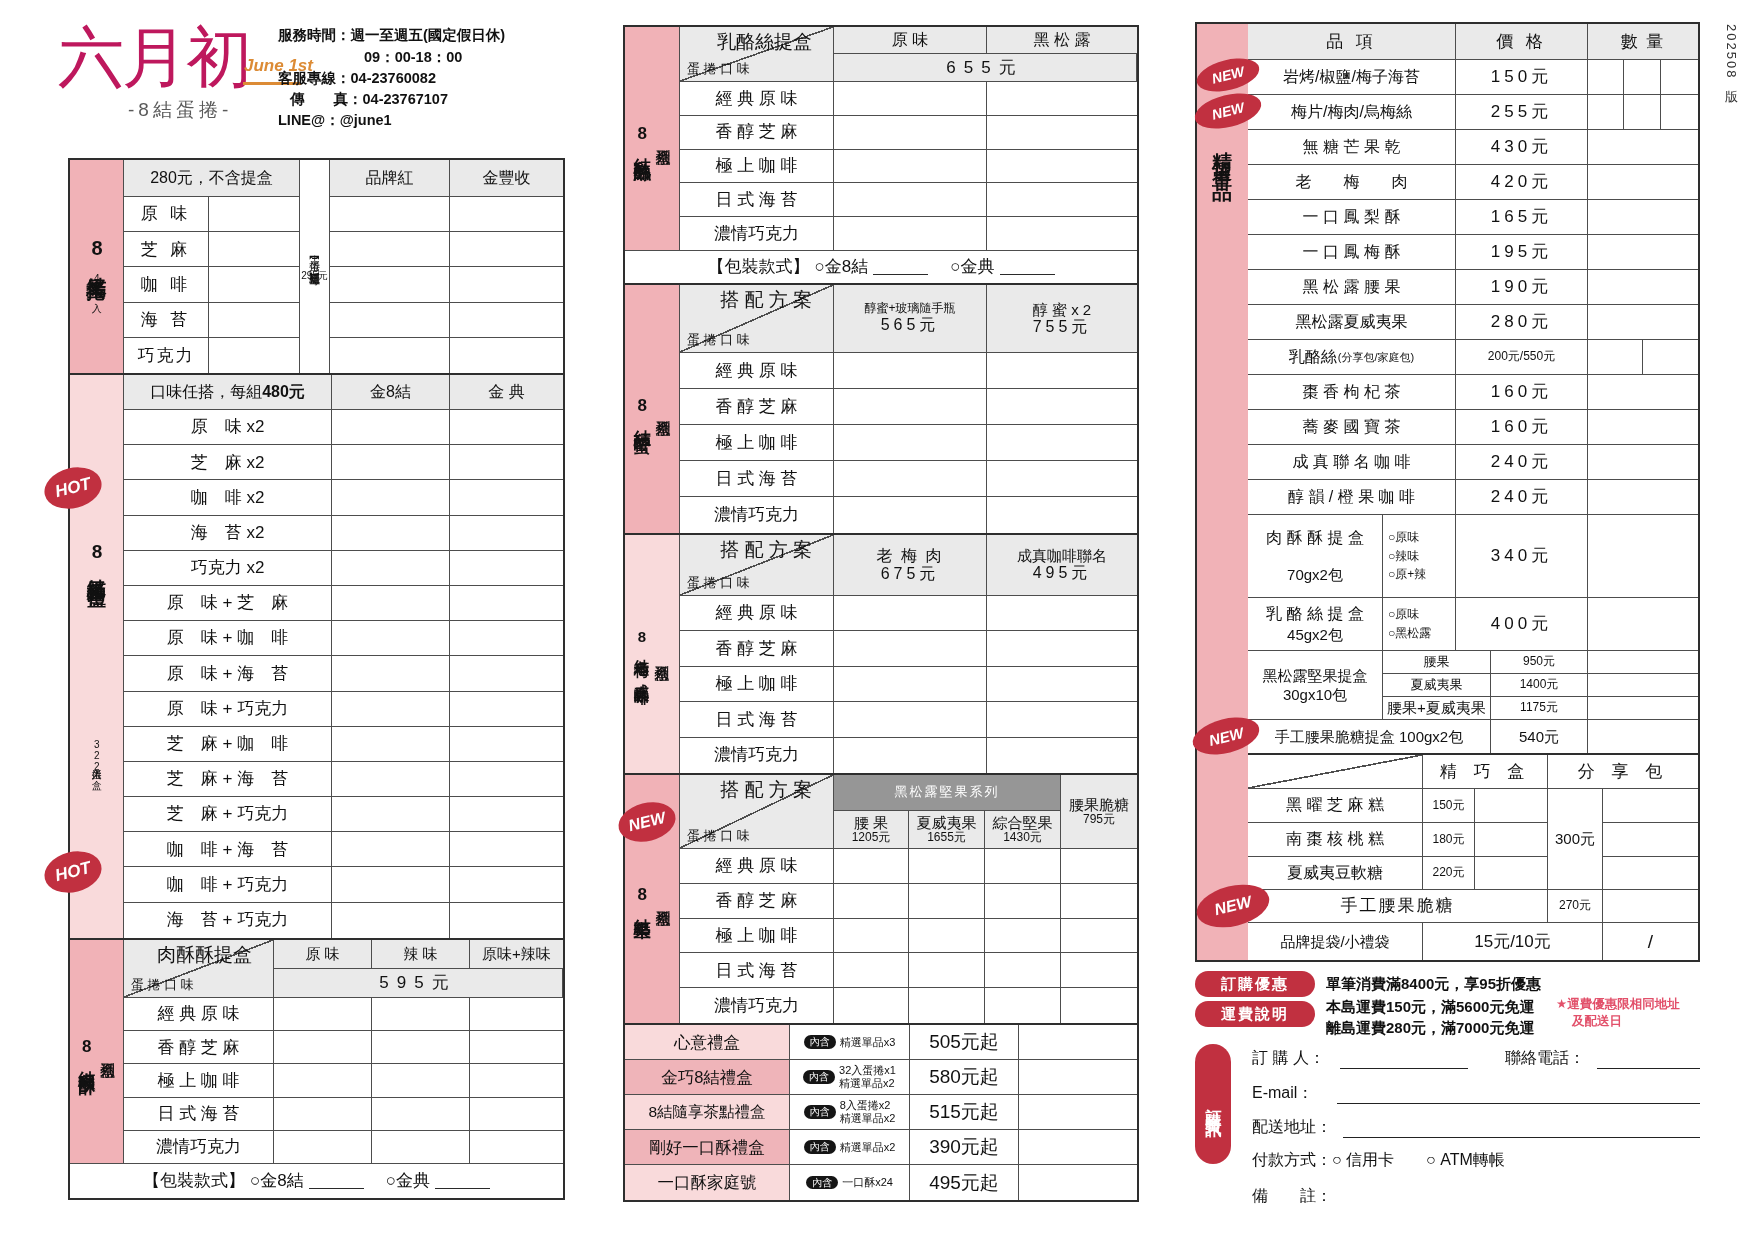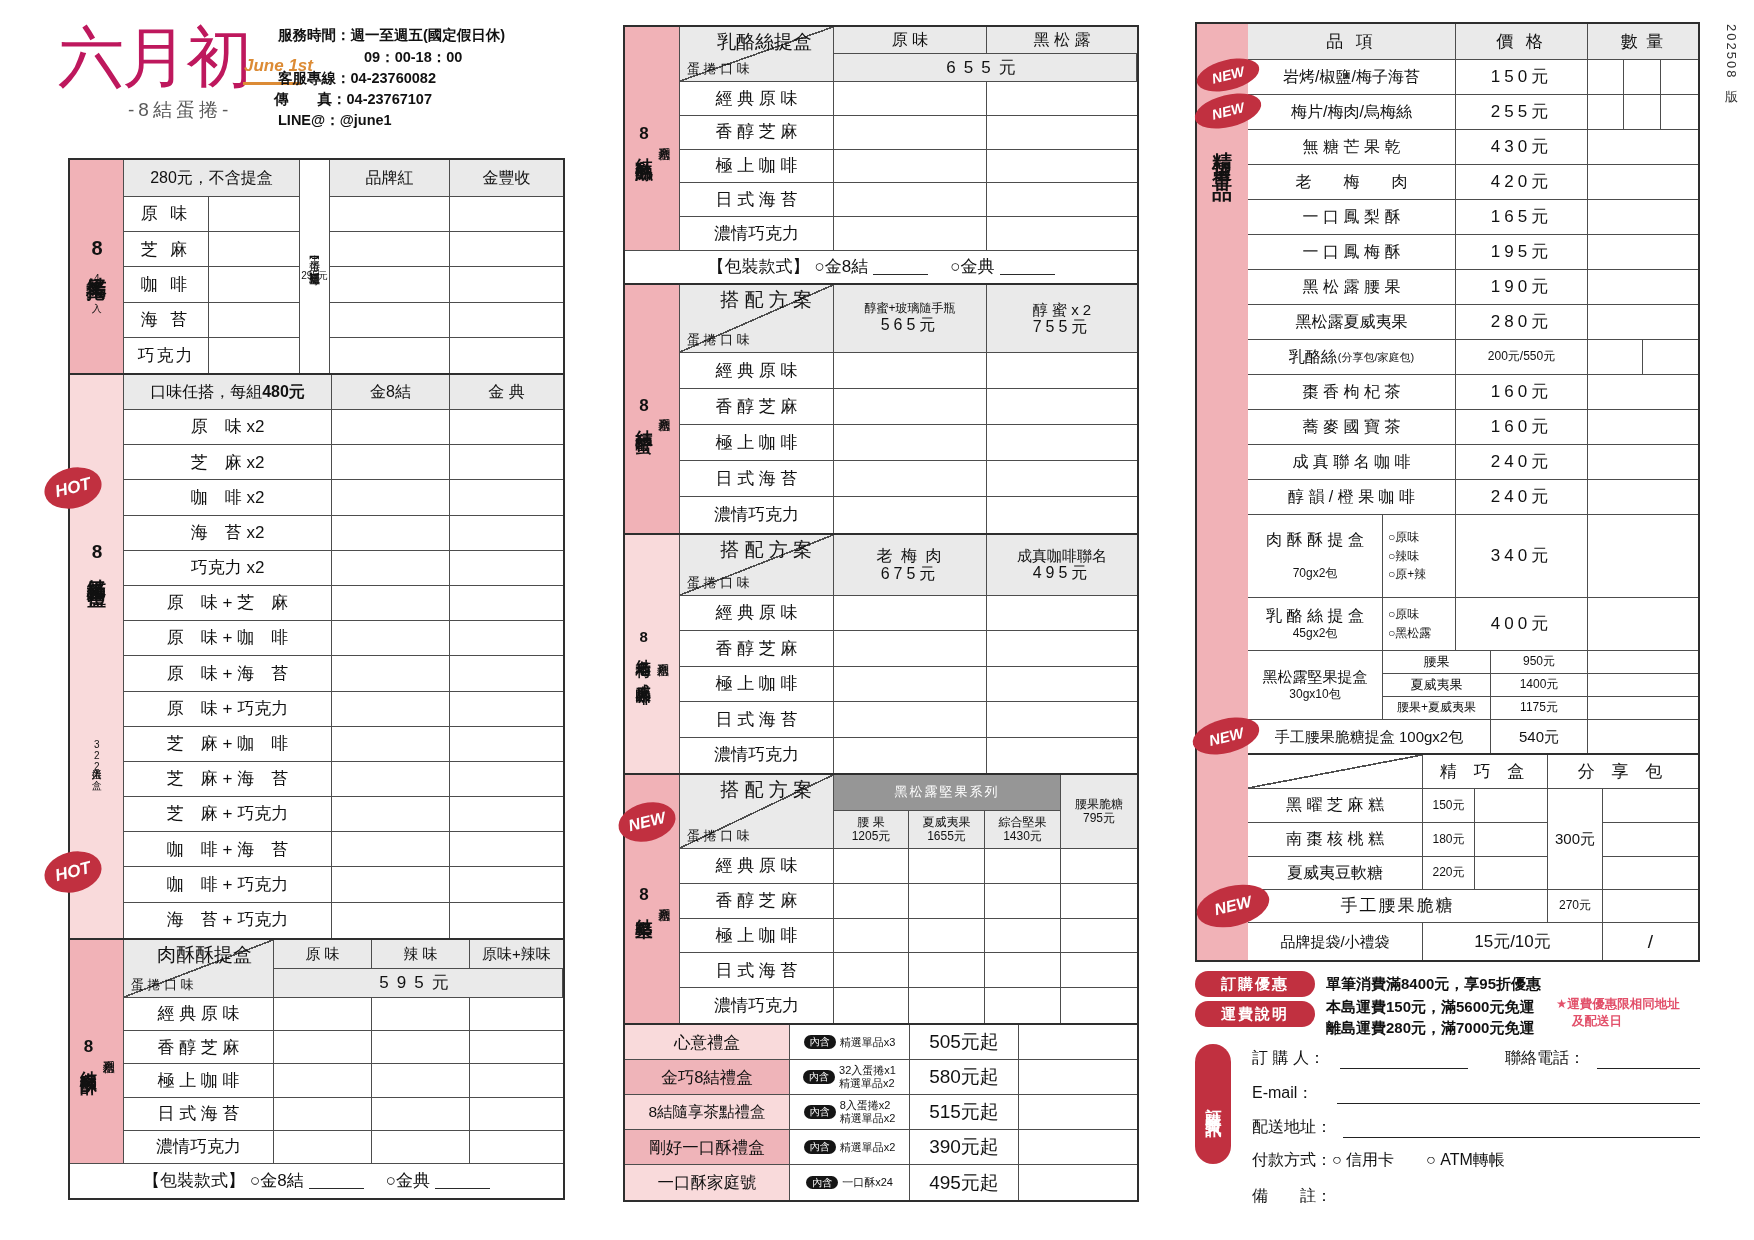--- a/index.html
+++ b/index.html
@@ -20,39 +20,39 @@
         #4d4d4d calc(50% - 0.8px),#4d4d4d calc(50% + 0.8px),transparent calc(50% + 0.8px))}
   .diag .tr{position:absolute;top:4px;right:21px;font-size:19px}
   .diag .bl{position:absolute;bottom:4px;left:7px;font-size:13px}
   .badge{position:absolute;background:#c13040;color:#fff;font-weight:bold;font-style:italic;
          display:flex;align-items:center;justify-content:center;border-radius:50%;
          transform:rotate(-14deg);z-index:6}
   .rbadge{position:absolute;background:#c13040;color:#fff;border-radius:14px;display:flex;align-items:center;
           justify-content:center;font-size:15px;font-weight:bold;letter-spacing:2px;z-index:5}
   .pill{background:#151515;color:#fff;border-radius:9px;padding:1px 6px;font-size:10px;white-space:nowrap}
   .uline{display:inline-block;width:55px;height:0;border-bottom:1.5px solid #2a2a2a;align-self:center;margin-top:16px}
-  .f10{font-size:10px}.f11{font-size:11px}.f12{font-size:12px}.f13{font-size:13px}.f14{font-size:12px}
+  .f10{font-size:10px}.f11{font-size:11px}.f12{font-size:15px}.f13{font-size:13px}.f14{font-size:12px}
   .f15{font-size:15px}.f16{font-size:16px}.f17{font-size:17px}.f19{font-size:19px}.f20{font-size:20px}
   .ls2{letter-spacing:2px}.ls4{letter-spacing:4px}.ls6{letter-spacing:6px}.ls8{letter-spacing:8px}
   .b{font-weight:bold}
   .opts{flex-direction:column;align-items:flex-start;padding-left:5px;font-size:12px;line-height:1.55}
   .stack{display:flex;flex-direction:column;align-items:center;line-height:1.2}
 </style>
 </head>
 <body>
 
 <div class="t" style="left:58px;top:24px;font-size:66px;line-height:1;color:#be185d;letter-spacing:-2px">六月初</div>
 <div class="t b" style="left:244px;top:56px;font-size:17px;font-style:italic;color:#dc8b35">June 1st</div>
 <div class="t" style="left:243px;top:82px;width:58px;height:3px;background:#dc8b35"></div>
 <div class="t" style="left:128px;top:97px;font-size:19px;letter-spacing:4px;color:#5a5a5a">-8結蛋捲-</div>
 
 <div class="t b" style="left:278px;top:26px;font-size:14.5px">服務時間：週一至週五(國定假日休)</div>
 <div class="t b" style="left:364px;top:48px;font-size:14.5px">09：00-18：00</div>
 <div class="t b" style="left:278px;top:69px;font-size:14.5px">客服專線：04-23760082</div>
-<div class="t b" style="left:274px;top:90px;font-size:14.5px">傳　　真：04-23767107</div>
+<div class="t b" style="left:290px;top:90px;font-size:14.5px">傳　　真：04-23767107</div>
 <div class="t b" style="left:278px;top:111px;font-size:14.5px">LINE@：@june1</div>
 
 <div class="t vtm" style="left:1722px;top:24px;font-size:13px;letter-spacing:2px;color:#333">202508版</div>
 
 <div class="tbl" id="tblA" style="left:68px;top:158px;width:497px;height:217px;
      grid-template-columns:54px 85px 91px 30px 120px 113px;grid-template-rows:37px repeat(5,35.2px)">
   <div class="c pink col nb" style="grid-area:1/1/7/2;gap:6px">
     <span class="vt f20 b ls2">8結蛋捲</span>
     <span class="vt f10">每盒40入</span>
   </div>

